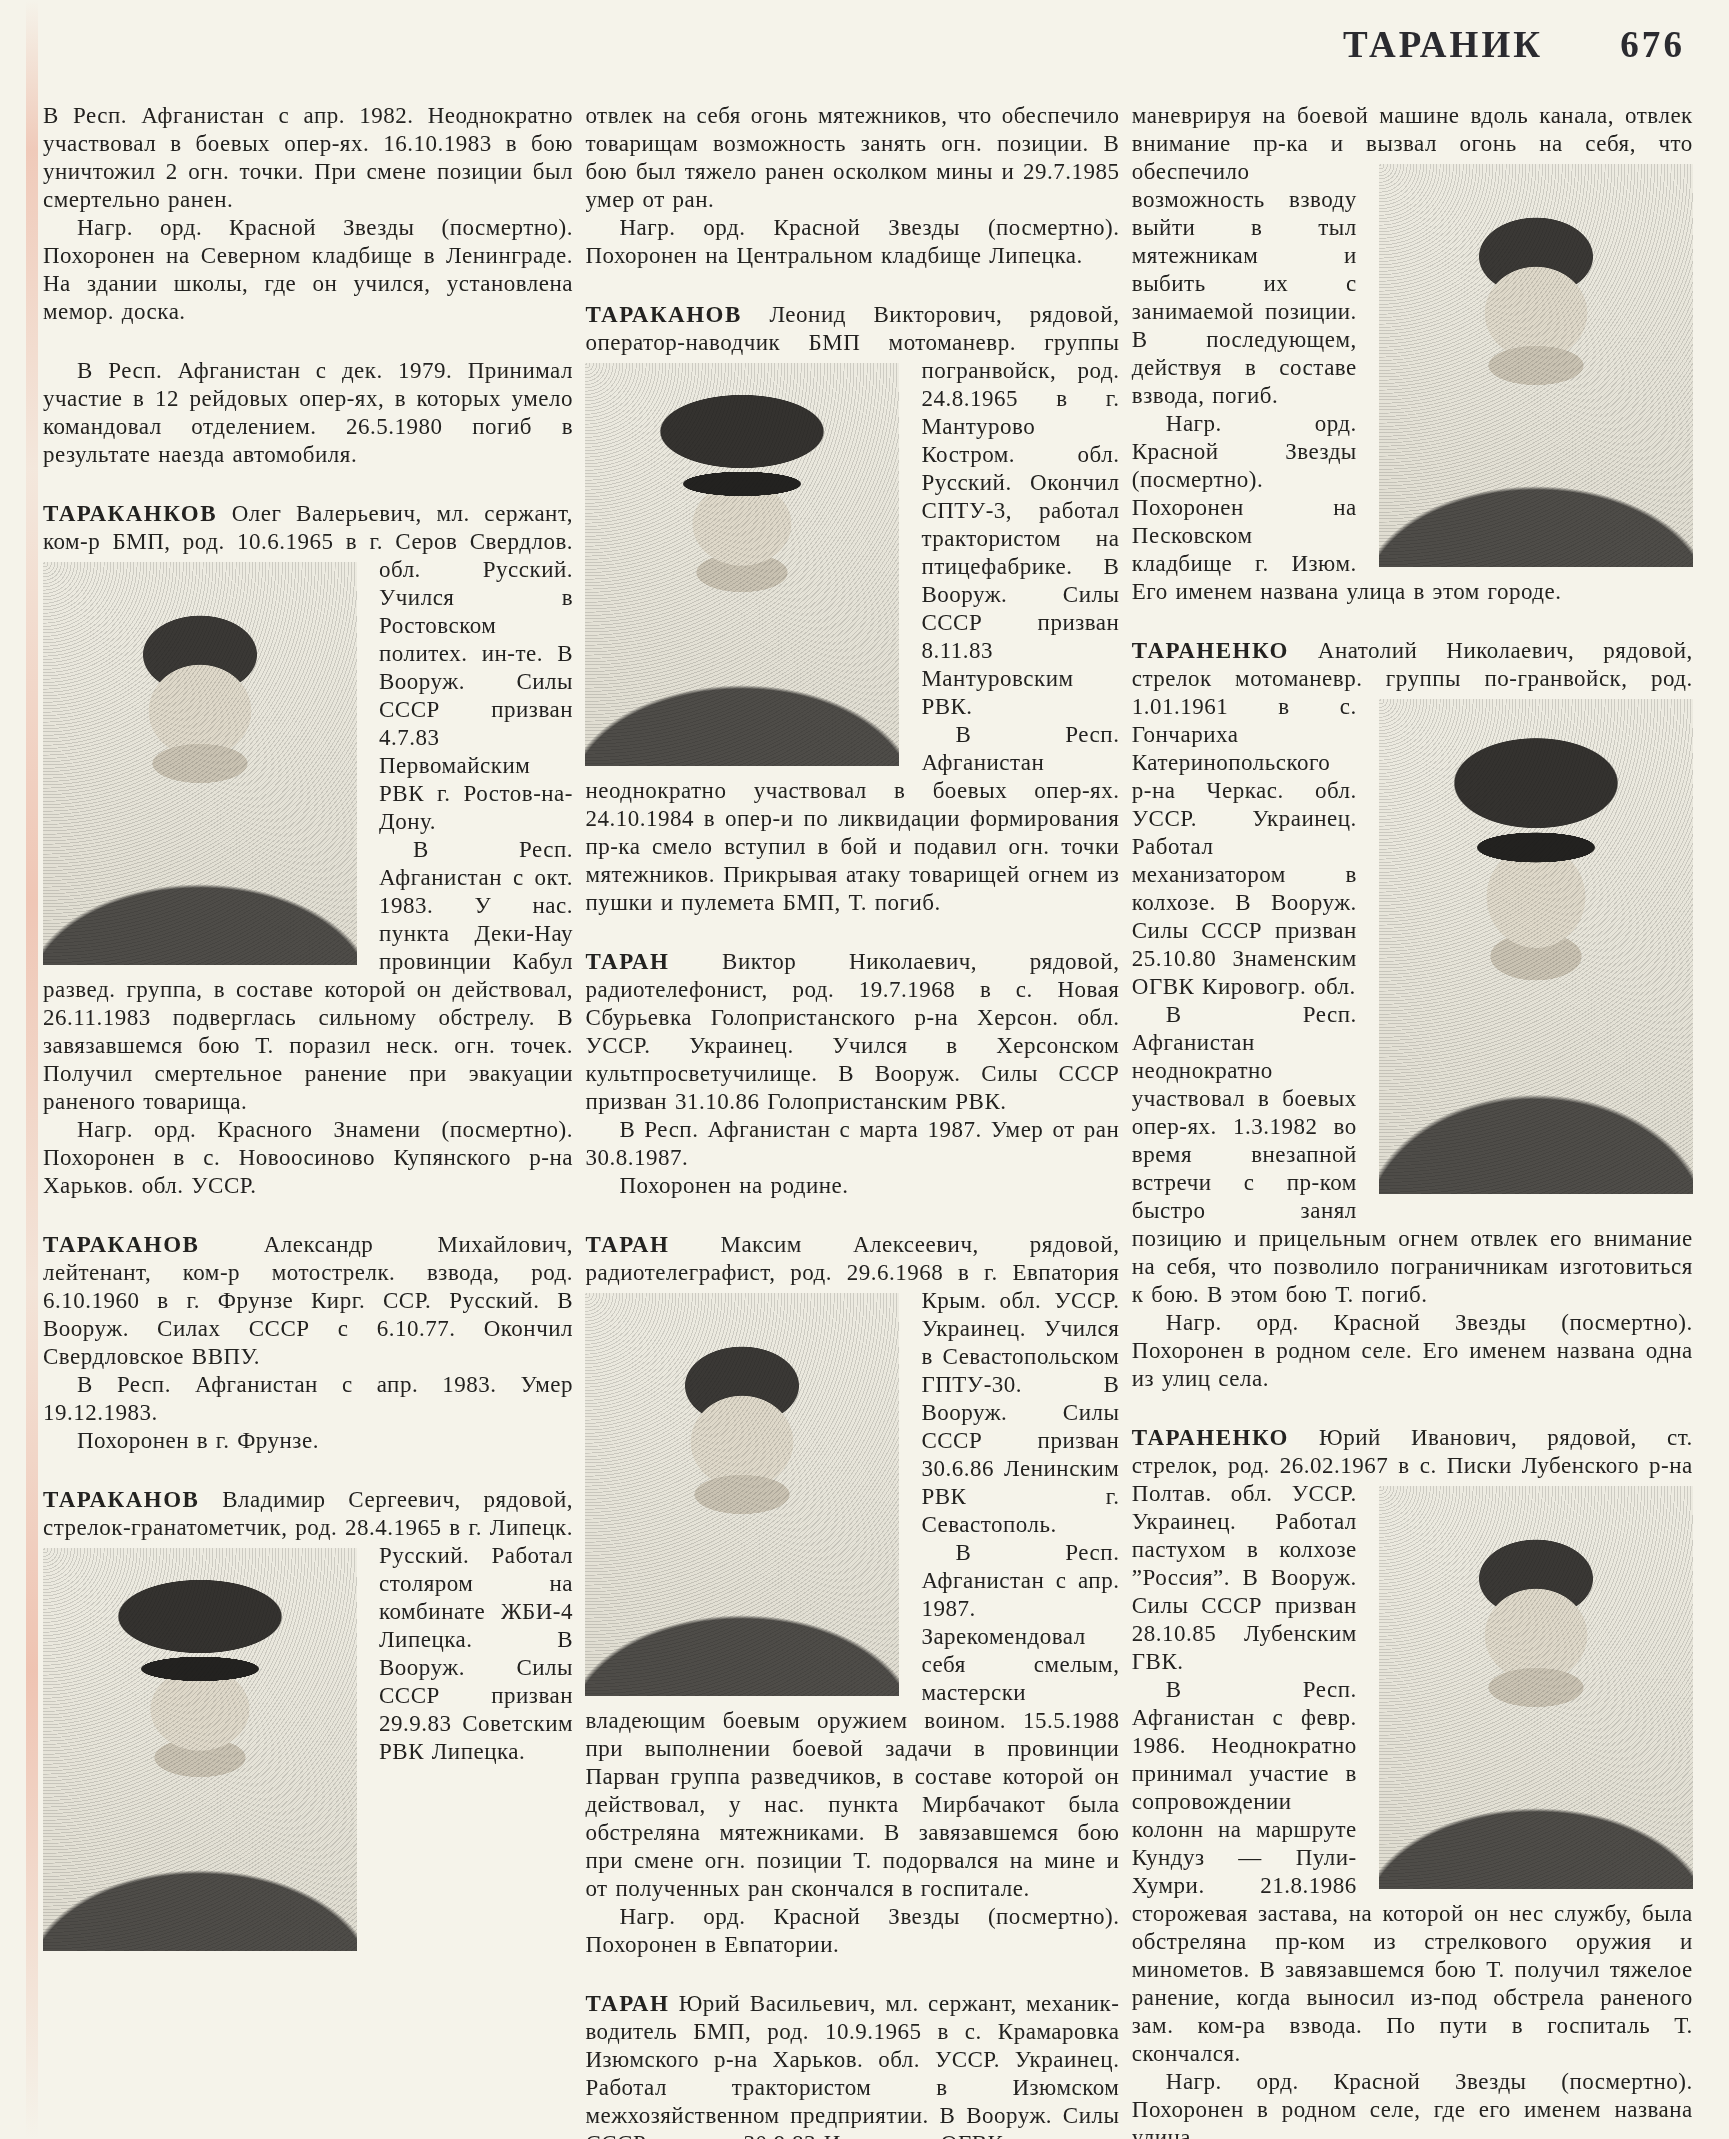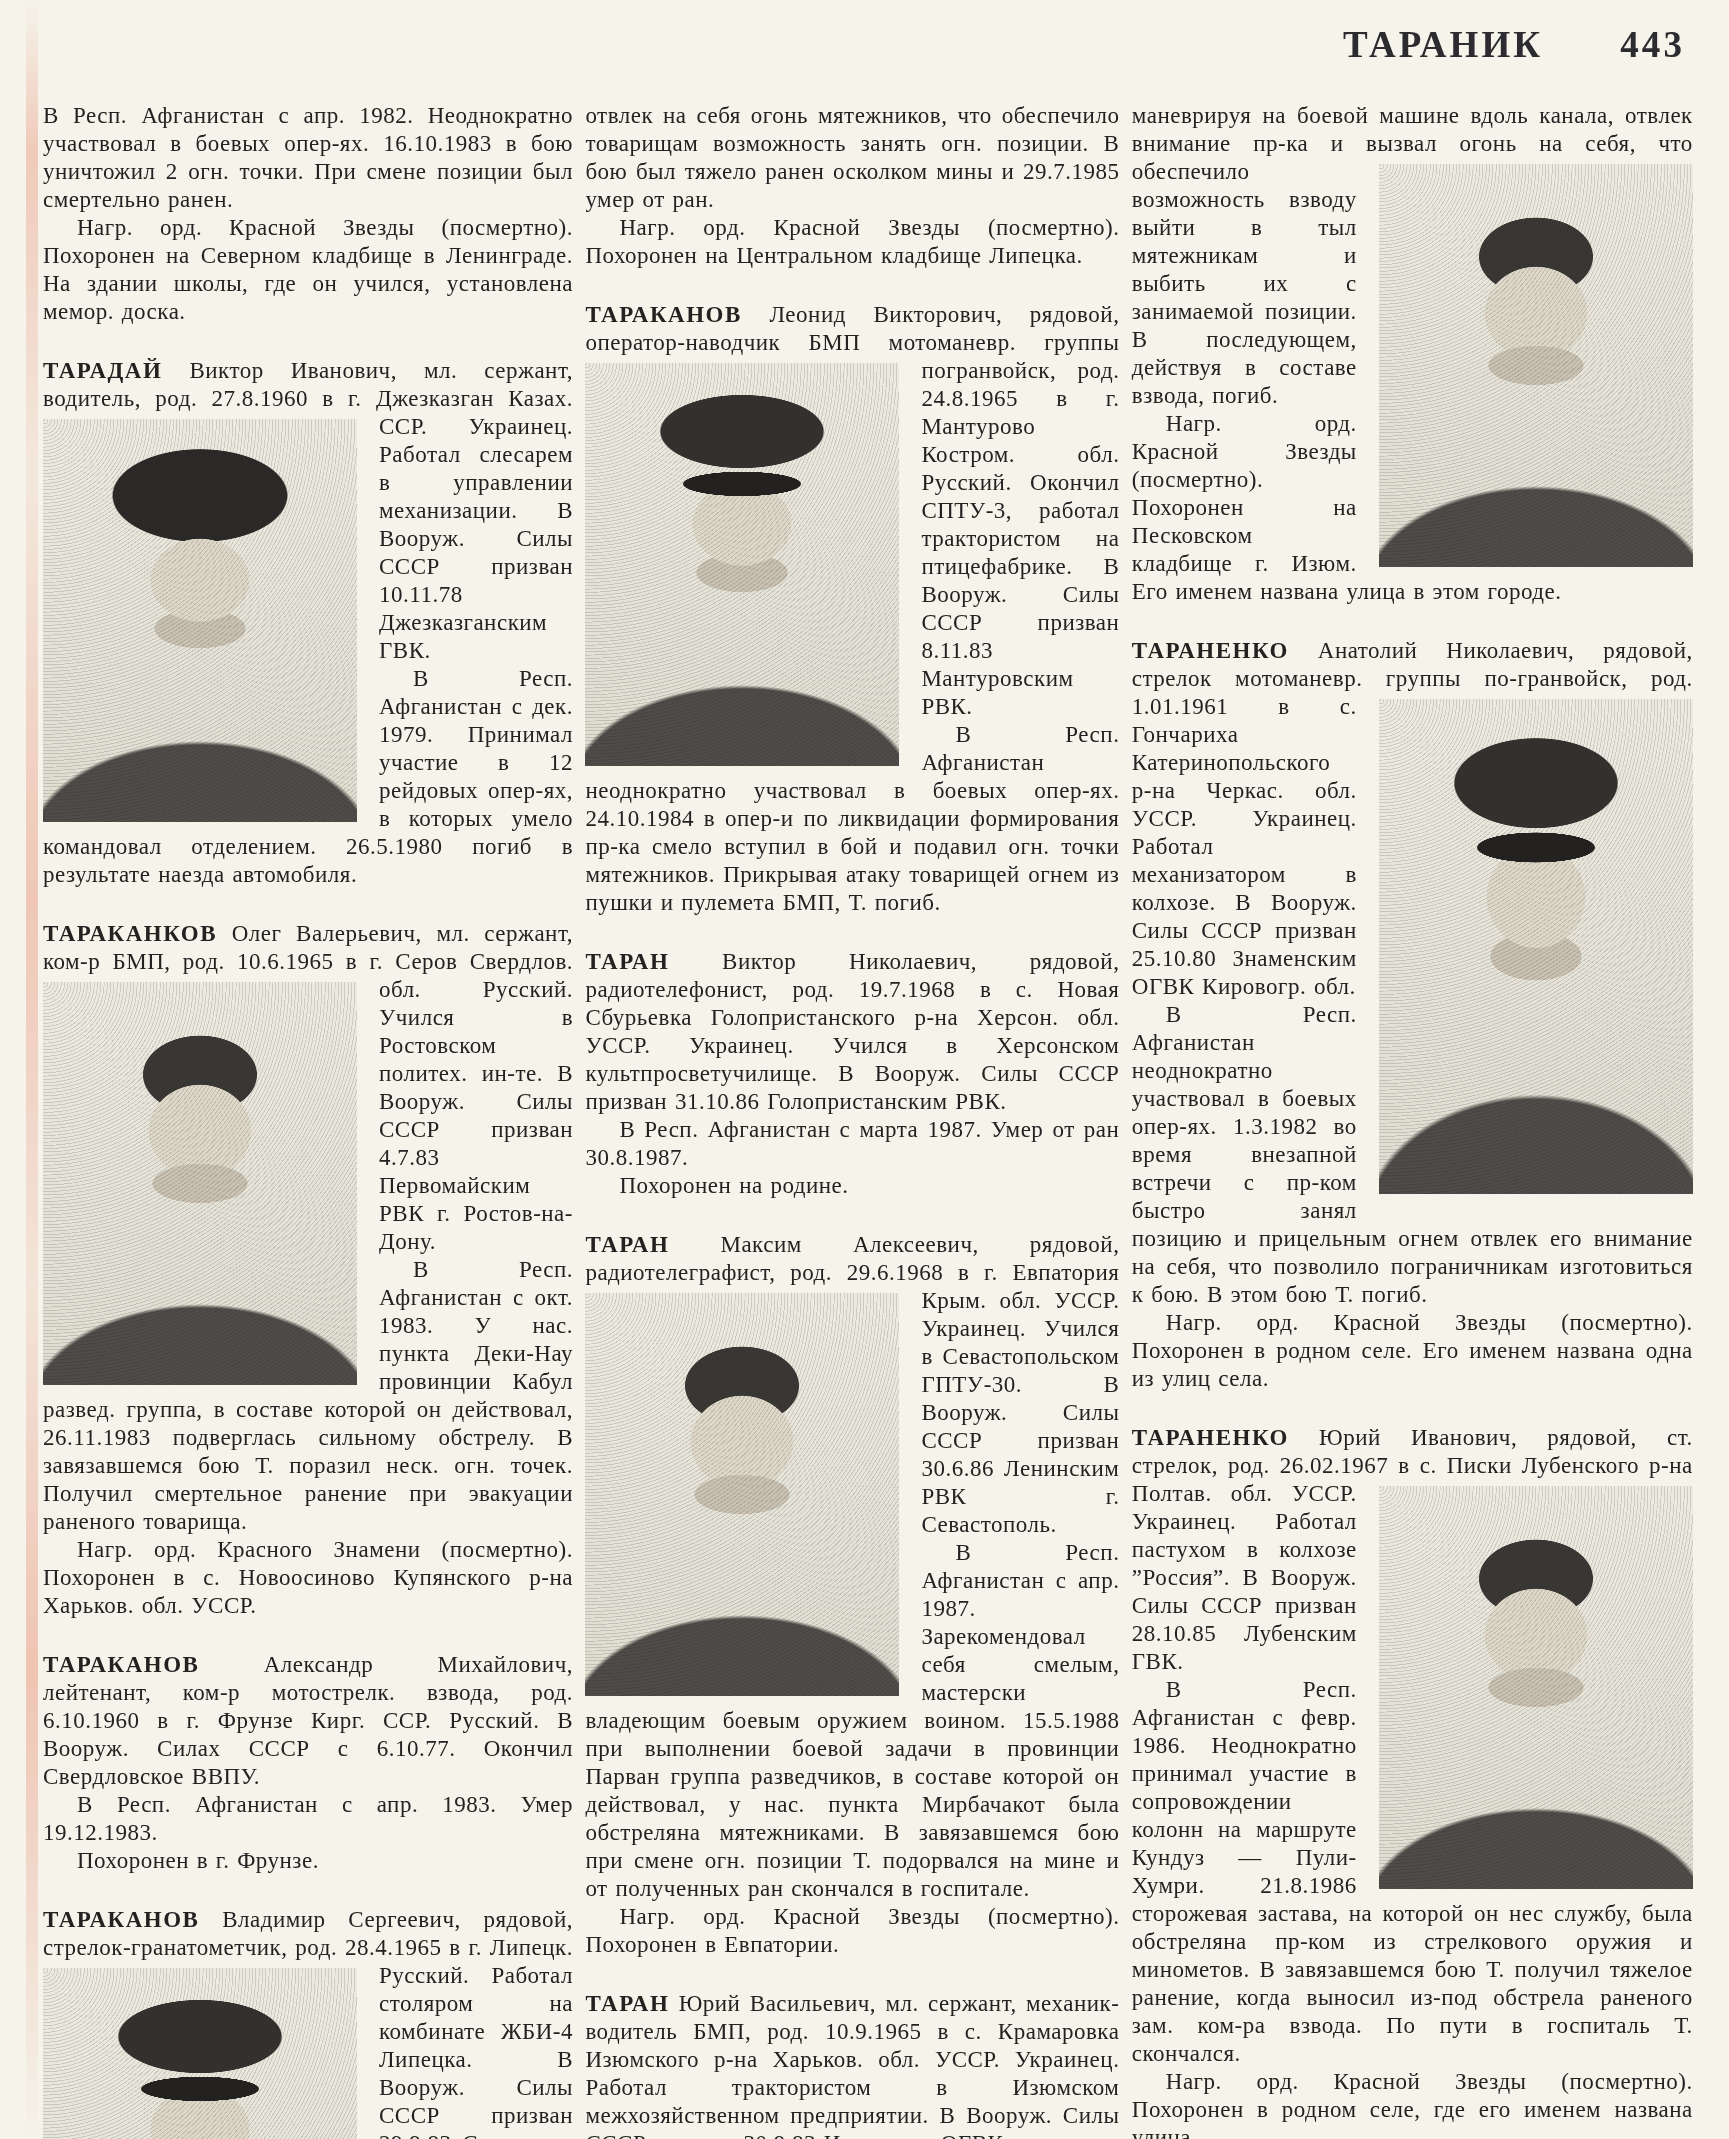--- a/index.html
+++ b/index.html
@@ -71,33 +71,32 @@
   .photo.right{float:right;margin:6.2px 0 7.7px 22px;}
   .photo.tall{height:495px;}
 </style>
 </head>
 <body>
 
 <div class="scan-edge"></div>
 
 <header class="page-header">
   <span>ТАРАНИК</span>
-  <span>443</span>
+  <span>676</span>
 </header>
 
 <main class="content">
 
   <div class="col">
     <section class="entry">
       <p class="para first">В Респ. Афганистан с апр. 1982. Неоднократно участвовал в боевых опер-ях. 16.10.1983 в бою уничтожил 2 огн. точки. При смене позиции был смертельно ранен.</p>
       <p class="para">Нагр. орд. Красной Звезды (посмертно). Похоронен на Северном кладбище в Ленинграде. На здании школы, где он учился, установлена мемор. доска.</p>
     </section>
 
     <section class="entry">
-      <p class="para first"><span class="surname">ТАРАДАЙ</span><span> Виктор Иванович, мл. сержант, водитель, род. 27.8.1960 в г.</span><span class="photo left hat"></span><span> Джезказган Казах. ССР. Украинец. Работал слесарем в управлении механизации. В Вооруж. Силы СССР призван 10.11.78 Джезказганским ГВК.</span></p>
       <p class="para">В Респ. Афганистан с дек. 1979. Принимал участие в 12 рейдовых опер-ях, в которых умело командовал отделением. 26.5.1980 погиб в результате наезда автомобиля.</p>
     </section>
 
     <section class="entry">
       <p class="para first"><span class="surname">ТАРАКАНКОВ</span><span> Олег Валерьевич, мл. сержант, ком-р БМП, род. 10.6.1965 в г.</span><span class="photo left"></span><span> Серов Свердлов. обл. Русский. Учился в Ростовском политех. ин-те. В Вооруж. Силы СССР призван 4.7.83 Первомайским РВК г. Ростов-на-Дону.</span></p>
       <p class="para">В Респ. Афганистан с окт. 1983. У нас. пункта Деки-Нау провинции Кабул развед. группа, в составе которой он действовал, 26.11.1983 подверглась сильному обстрелу. В завязавшемся бою Т. поразил неск. огн. точек. Получил смертельное ранение при эвакуации раненого товарища.</p>
       <p class="para">Нагр. орд. Красного Знамени (посмертно). Похоронен в с. Новоосиново Купянского р-на Харьков. обл. УССР.</p>
     </section>
 
     <section class="entry">

